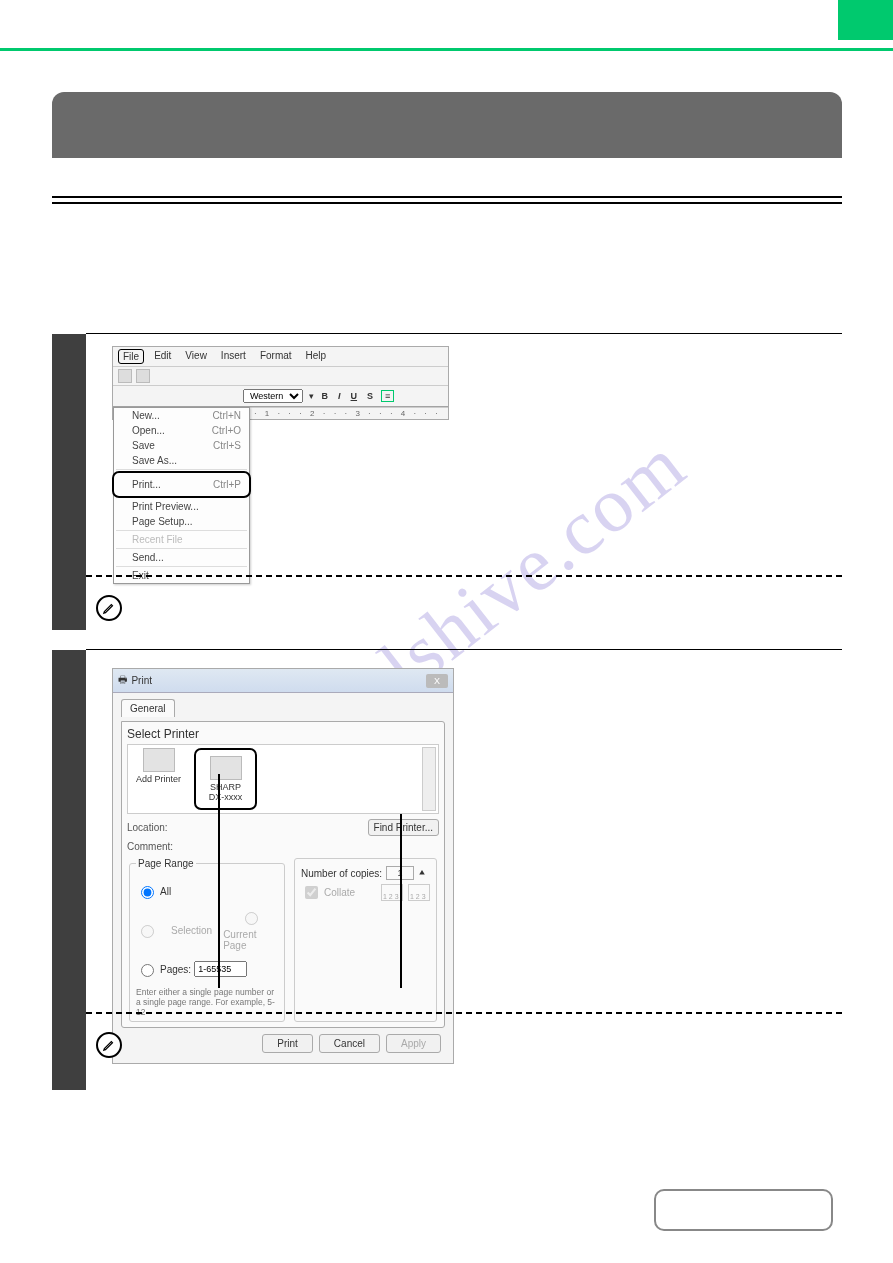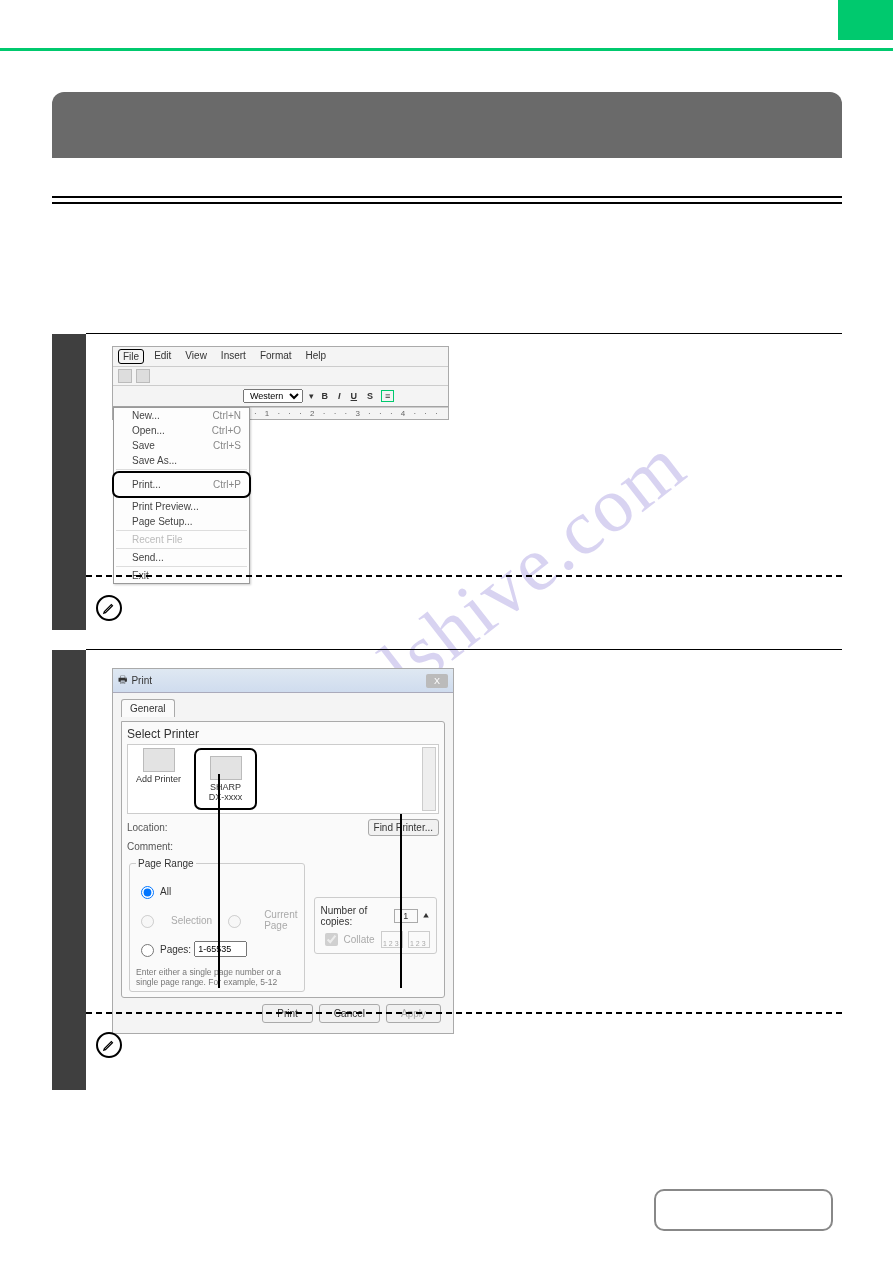--- a/index.html
+++ b/index.html
@@ -256,21 +256,21 @@
   .printdlg .prefbtn {
     border: 2px solid #000; border-radius: 5px;
     padding: 3px 6px; font-size:10px; background:#f1f1f1;
     display:inline-block;
   }
   .printdlg .findbtn {
     border:1px solid #aaa; border-radius:3px;
     padding:2px 5px; font-size:10px; background:#f1f1f1;
     display:inline-block;
   }
-  .printdlg .row2 { display:flex; gap:5px; margin-top:6px;align-items:center; }
+  .printdlg .row2 { display:flex; gap:5px; margin-top:6px; }
   .printdlg fieldset {
     border:1px solid #ccc; border-radius:3px; padding:4px 6px;
     font-size:10px; background:#fafafa;
   }
   .printdlg fieldset.pg { flex: 1.1; }
   .printdlg fieldset.copies { flex: 1; }
   .printdlg .radio-row { display:flex; align-items:center; gap:3px; margin:10px 0; }
   .printdlg input[type=text].small { width:45px; font-size:9px; }
   .printdlg .smallnote { font-size:8.5px; color:#777; margin-top:2px; }
   .printdlg .copies-row { display:flex; align-items:center; gap:4px; margin:3px 0;}
@@ -456,21 +456,21 @@
               <legend>Page Range</legend>
               <div class="radio-row">
                   <input type="radio" checked="" style="">
                   <span>All</span>
                 </div>
               <div class="radio-row">
                 <span style="display:flex;align-items:center;gap:14px;color:#aaa;">
                     <input type="radio" disabled="" style="">
                     <span>Selection</span>
                   </span>
-                <span style="display:flex;align-items:center;gap:20px;margin-left:8px;color:#aaa;">
+                <span style="display:flex;align-items:center;gap:4px;margin-left:8px;color:#aaa;flex-direction:column;">
                     <input type="radio" disabled="" style="">
                     <span>Current Page</span>
                   </span>
               </div>
               <div class="radio-row">
                 <input type="radio" style="">
                   <span>Pages:</span>
                 <input type="text" class="small" value="1-65535" style="">
               </div>
               <div class="smallnote">Enter either a single page number or a single page range.  For example, 5-12</div>

